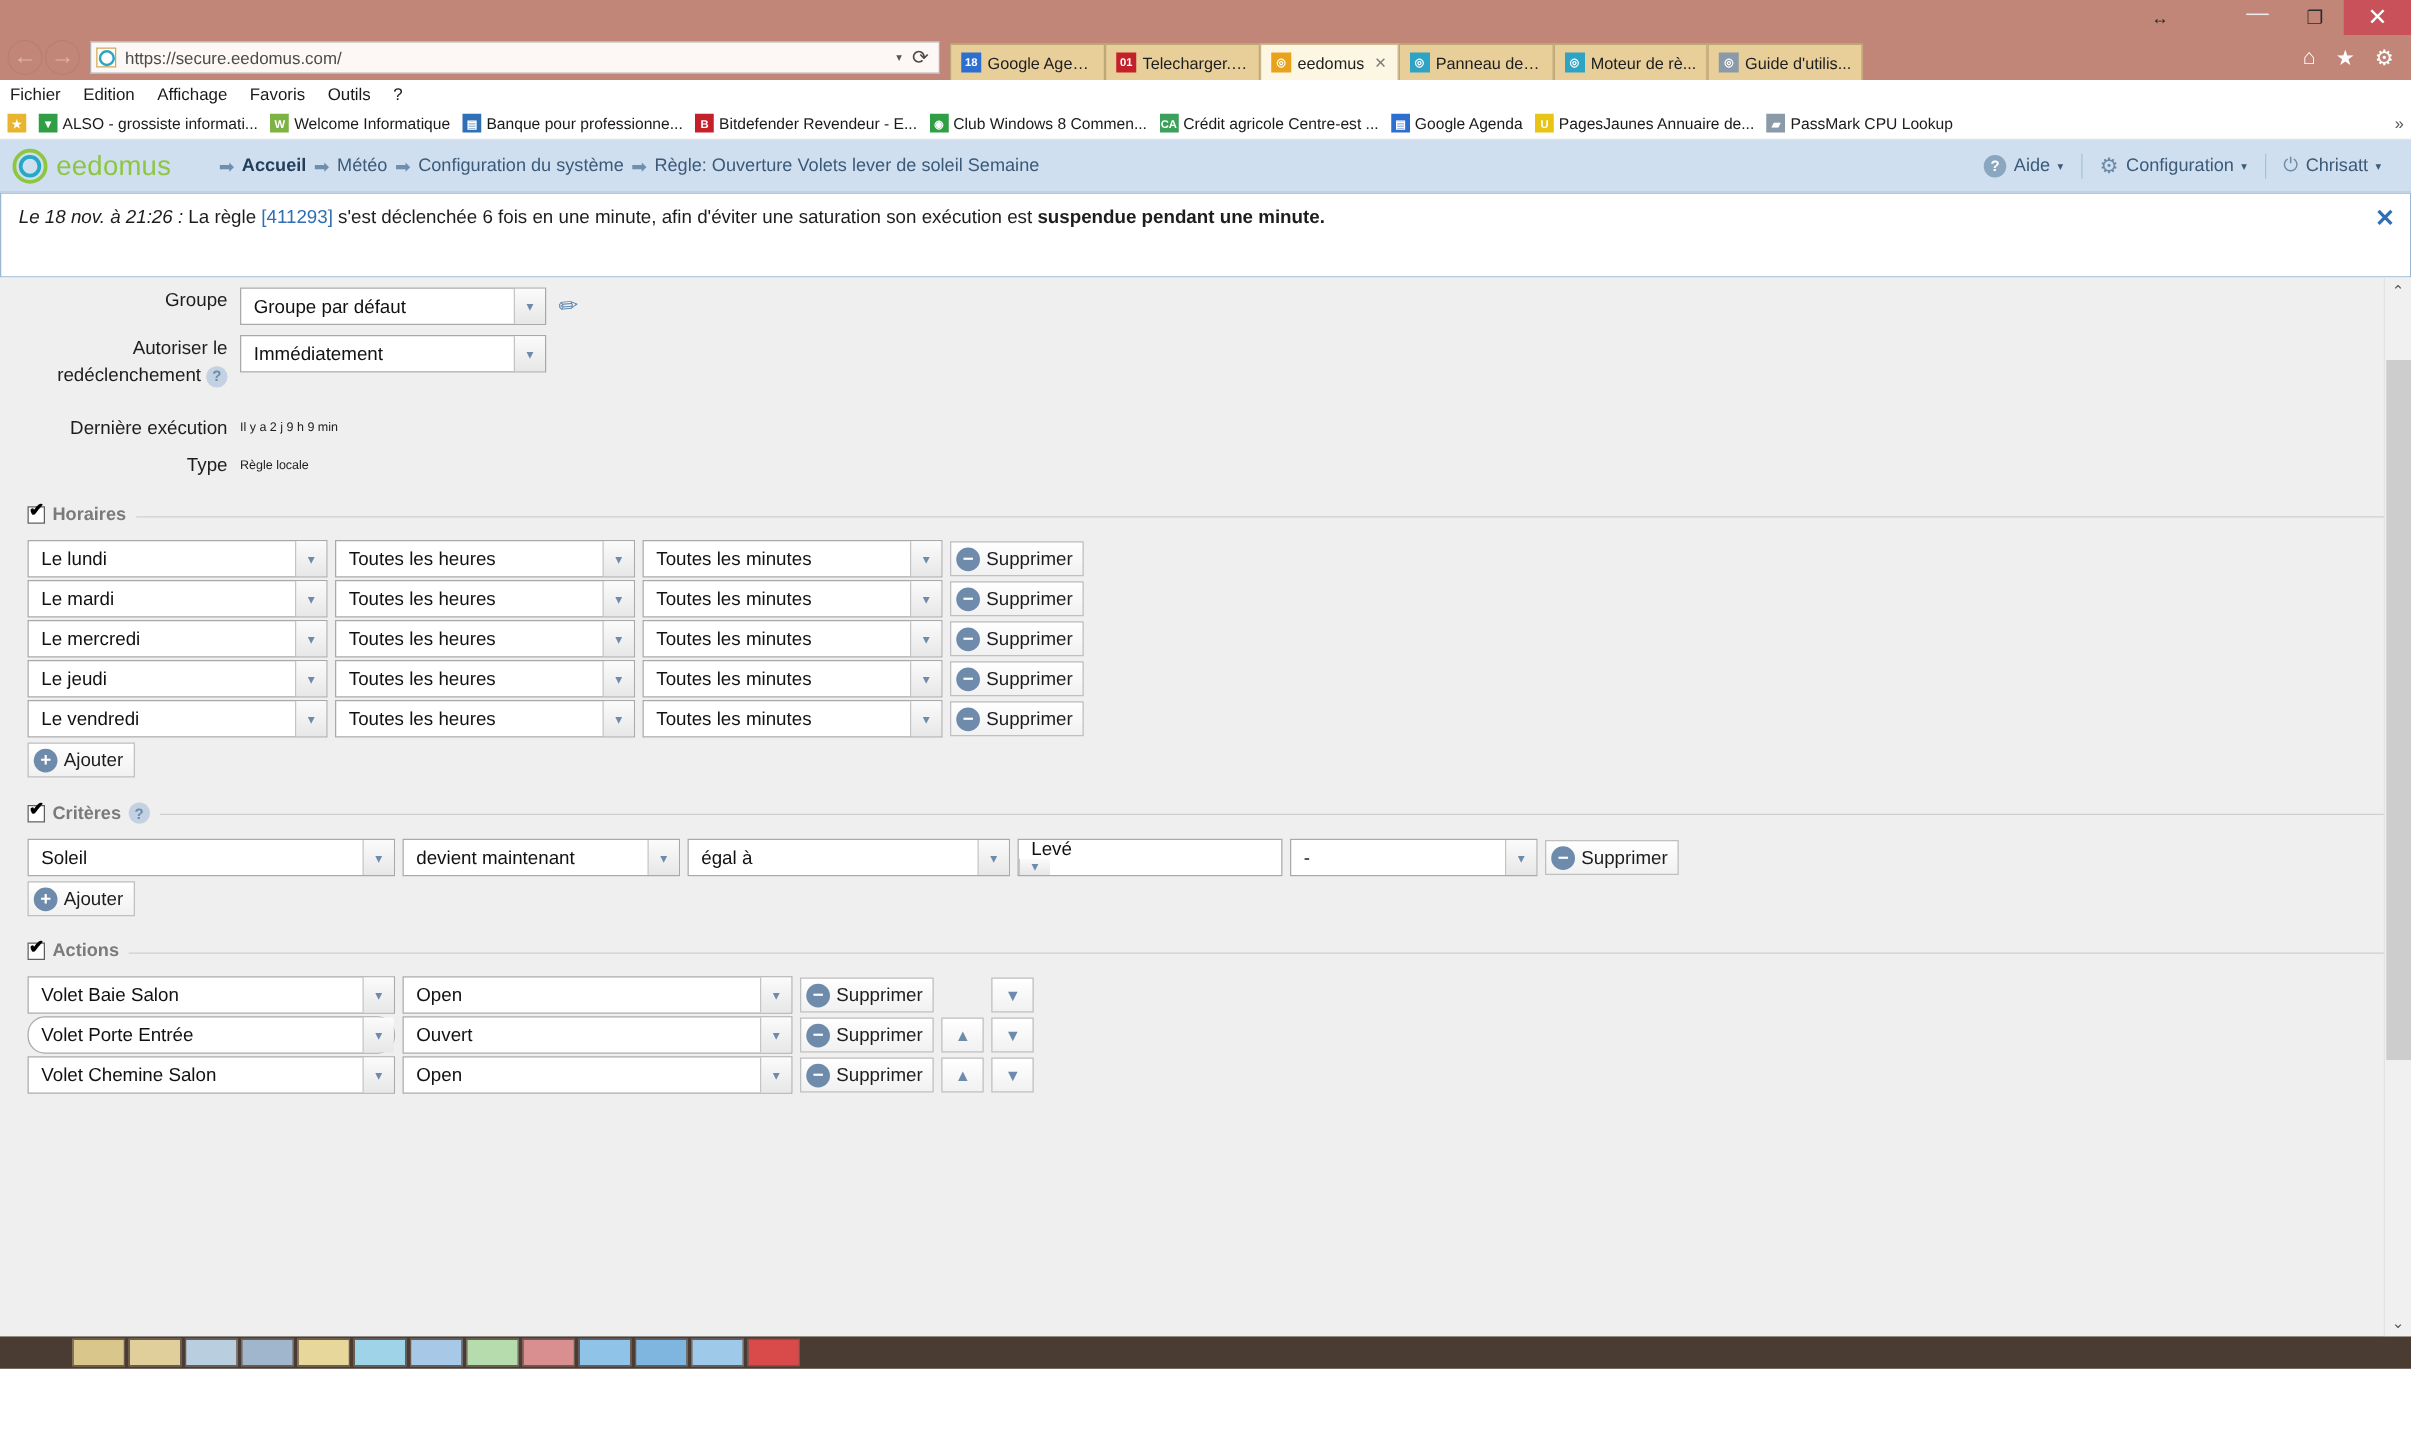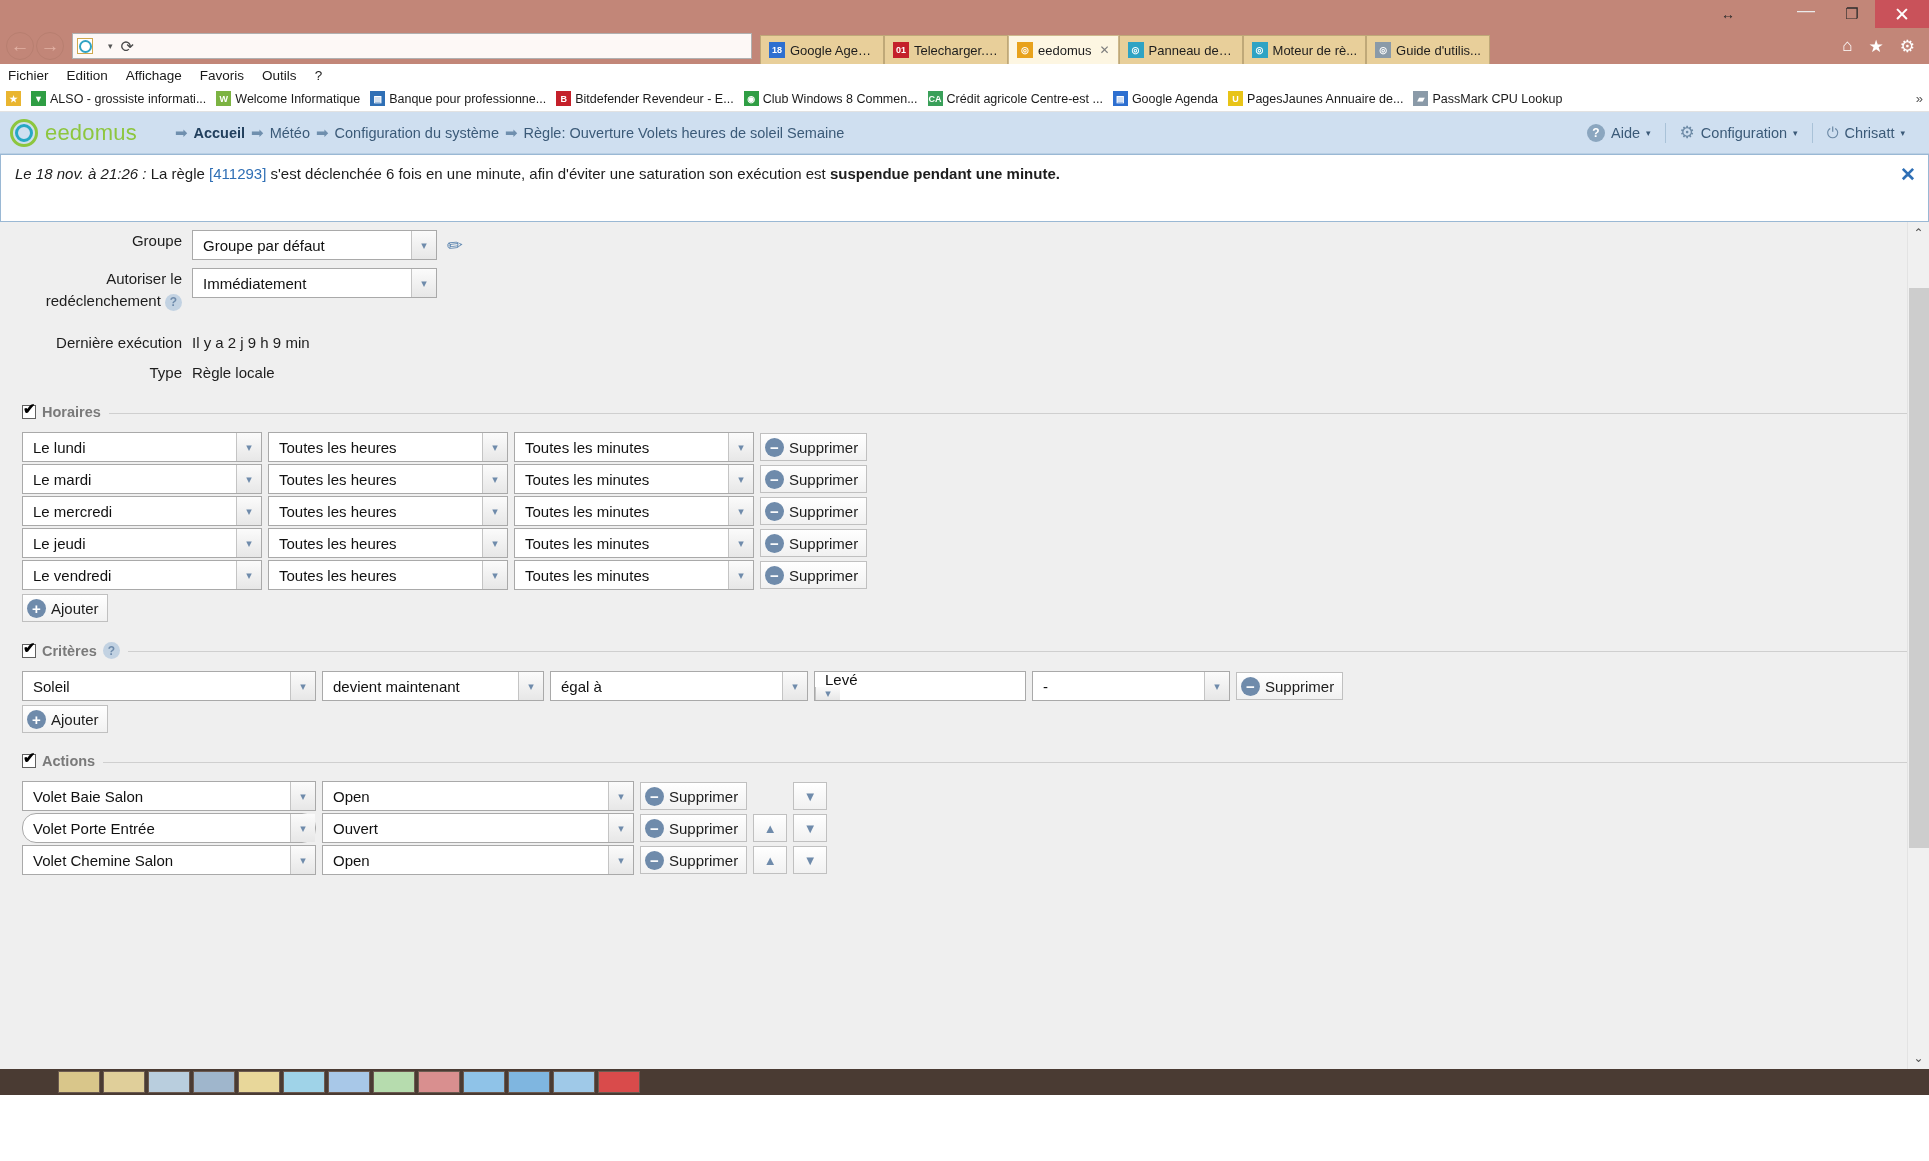--- a/index.html
+++ b/index.html
@@ -187,21 +187,21 @@
   .content { padding: 0; }
 
   
   .frow { display: flex; align-items: flex-start; margin-top: 8px; }
   .flabel {
     width: 192px; text-align: right; padding-right: 10px;
     font-size: 15px; color: #1d1d1d; line-height: 22px;
   }
   .flabel .sub { display: block; }
   .fval { display: flex; align-items: center; gap: 10px; }
-  .fstatic { font-size: 15px; color: #1d1d1d; line-height: 22px; }
+  .fstatic { font-size: 10px; color: #1d1d1d; line-height: 22px; }
 
   .chk {
     width: 14px; height: 14px; flex: none;
     border: 1px solid #5f5f5f; background: #fff;
     position: relative;
   }
   .chk::after {
     content: "✔"; position: absolute;
     left: 0px; top: -5px;
     font-size: 15px; color: #000; line-height: 1;
@@ -318,20 +318,21 @@
     <div class="win-btn close">✕</div>
   </div>
 </div>
 
 <div class="navbar">
   <div class="navbtn">←</div>
   <div class="navbtn">→</div>
 
   <div class="urlbox">
     <span class="url-fav"></span>
+    <span class="url-text">https://secure.eedomus.com/</span>
     <span class="url-caret">▾</span>
     <span class="url-reload">⟳</span>
   </div>
 
   <div class="tabs" id="tabstrip">
       <div class="tab">
         <span class="tab-ico" style="background: rgb(45, 111, 208);">18</span>
         <span class="tab-label">Google Agen...</span>
       </div>
       <div class="tab">
@@ -422,21 +423,21 @@
     <span class="logo-text">eedomus</span>
   </div>
   <div class="crumbs" id="crumbs">
       <span class="crumb-arrow">➡</span>
       <span class="crumb current-home">Accueil</span>
       <span class="crumb-arrow">➡</span>
       <span class="crumb">Météo</span>
       <span class="crumb-arrow">➡</span>
       <span class="crumb">Configuration du système</span>
       <span class="crumb-arrow">➡</span>
-      <span class="crumb">Règle: Ouverture Volets heures de soleil Semaine</span>
+      <span class="crumb">Règle: Ouverture Volets lever de soleil Semaine</span>
     </div>
   <div class="hdr-right">
     <div class="hdr-item">
       <span class="circ-ico">?</span>
       <span>Aide</span>
       <span class="caret">▾</span>
     </div>
     <div class="hdr-sep"></div>
     <div class="hdr-item">
       <span class="gear-ico">⚙</span>

